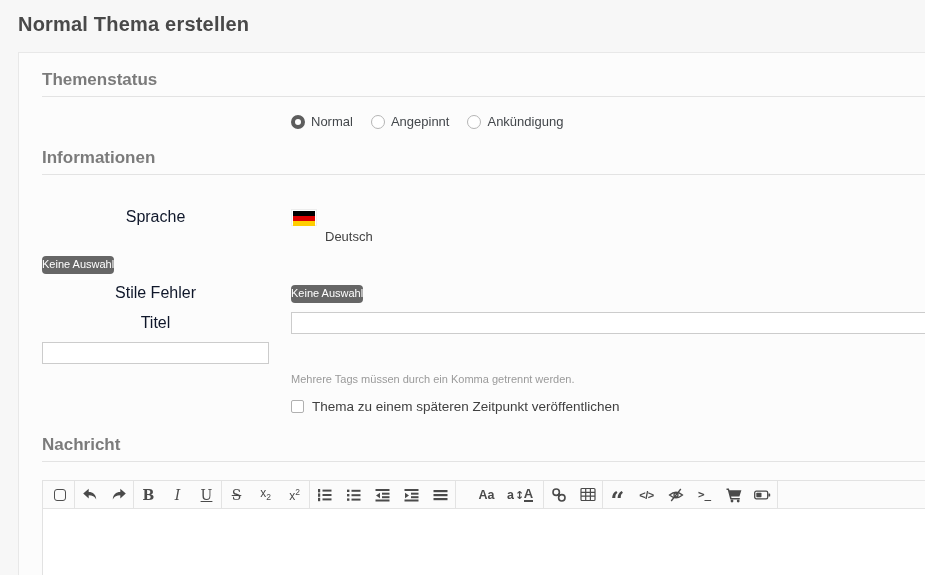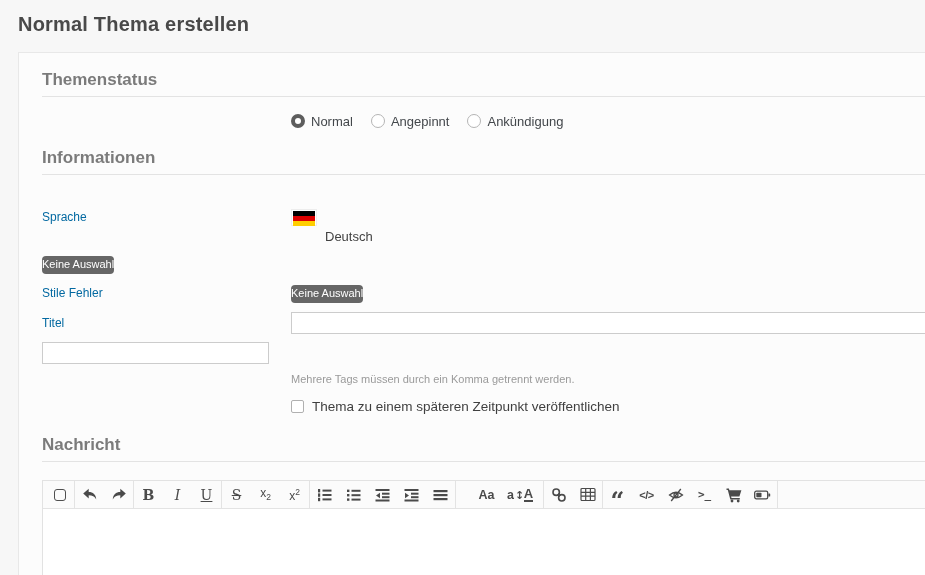--- a/index.html
+++ b/index.html
@@ -21,34 +21,34 @@
     border-top: 1px solid #e8e8e8;
     border-left: 1px solid #e8e8e8;
     padding: 17px 0 0 23px;
   }
   .section-heading {
     font-size: 17px; font-weight: bold; color: #7b7b7b;
     padding-bottom: 6px; border-bottom: 1px solid #e3e3e3;
   }
   
   .radio-row { margin: 17px 0 19px 249px; display: flex; align-items: center; gap: 18px; }
-  .radio-option { display: flex; align-items: flex-start; gap: 6px; cursor: pointer; }
+  .radio-option { display: flex; align-items: center; gap: 6px; cursor: pointer; }
   .radio-dot {
     width: 14px; height: 14px; border-radius: 50%;
     border: 1px solid #b5b5b5; background: #fff; flex: 0 0 auto;
   }
   .radio-option.selected .radio-dot { border: 4.5px solid #5d5d5d; }
   .radio-label { font-size: 13px; color: #43474b; }
   
   .form-rows { margin-top: 15px; }
   .row {
     display: grid; grid-template-columns: 227px 1fr; column-gap: 22px;
     align-items: center; margin-bottom: 10px;
   }
-  .row-label { text-align: left; font-size: 12px; color: #0369a1; }
+  .row-label { text-align: center; font-size: 16px; color: #0f172a; }
   .lang-value { display: flex; align-items: center; gap: 8px; cursor: pointer; }
   .flag { width: 26px; height: 17px; border: 1px solid #ededed; background: #fff; padding: 1px; display: block; }
   .flag div { height: 5px; }
   .lang-text { font-size: 13px; color: #424242; margin-top: 39px; }
   .badge {
     display: inline-block; background: #666666; color: #ffffff;
     font-size: 11px; padding: 3px 0 4px; border-radius: 4px; cursor: pointer; line-height: 1;
   }
   .badge-row { margin-bottom: 9px; }
   .text-input {

